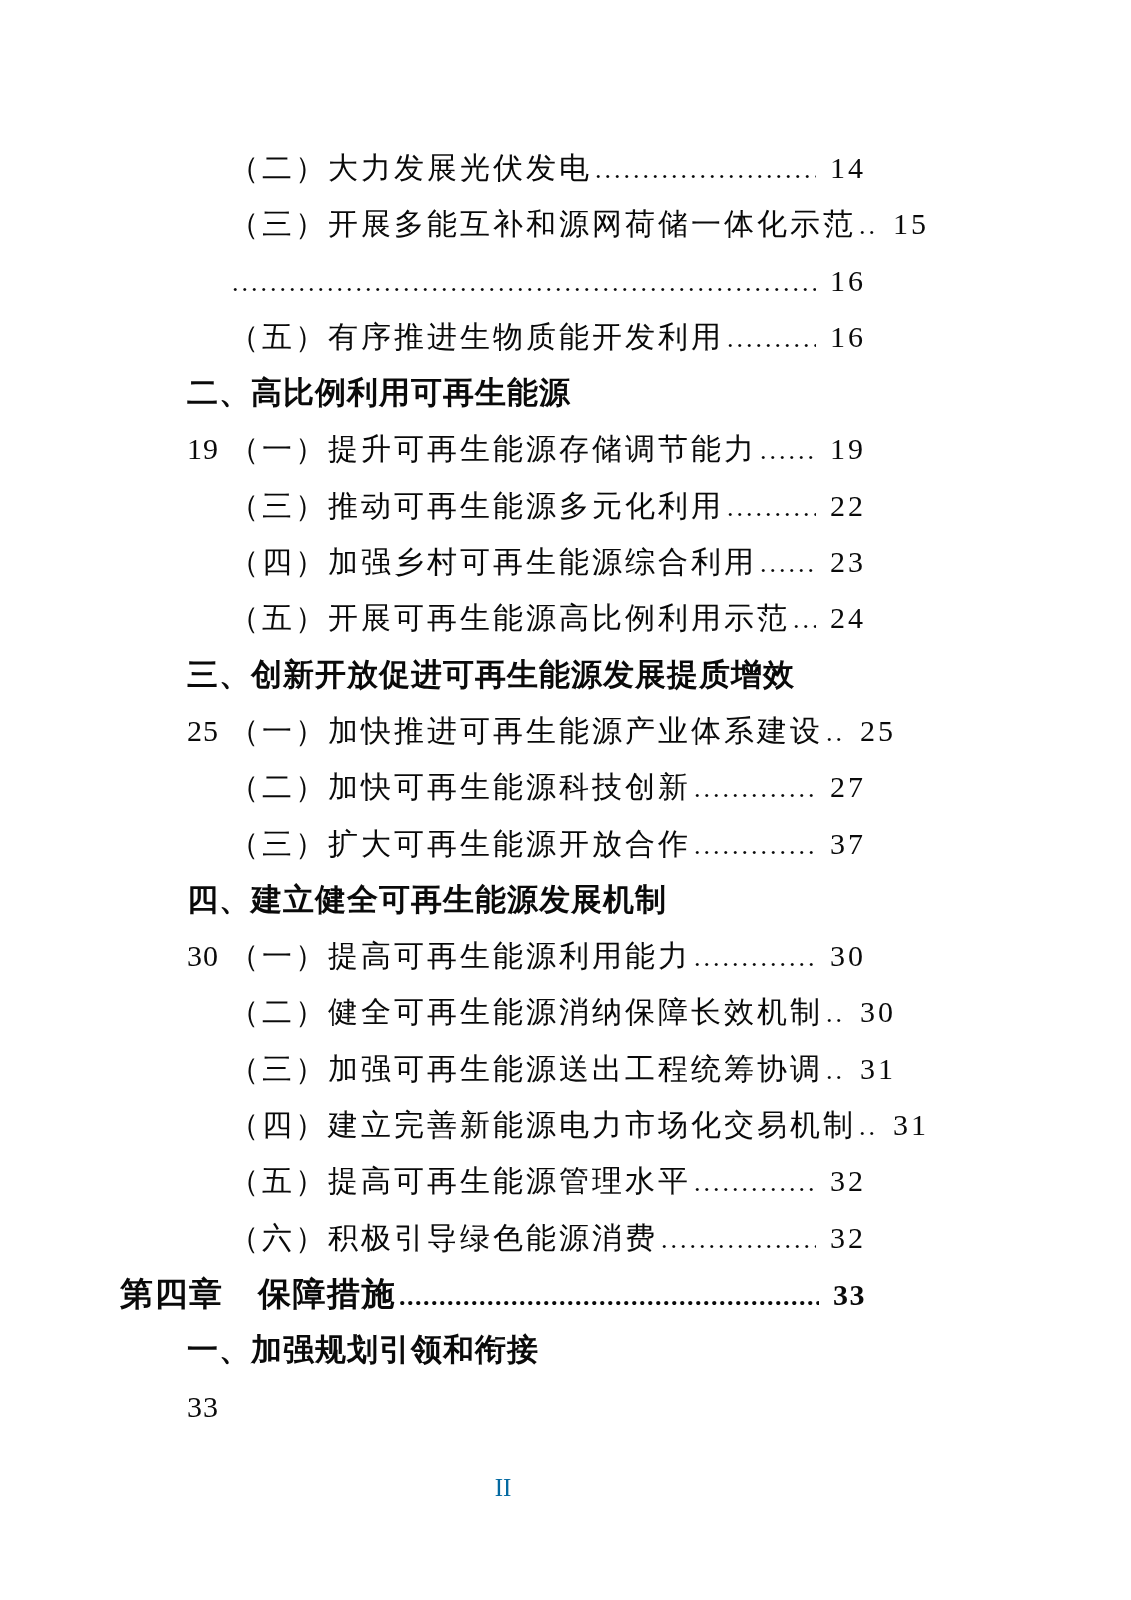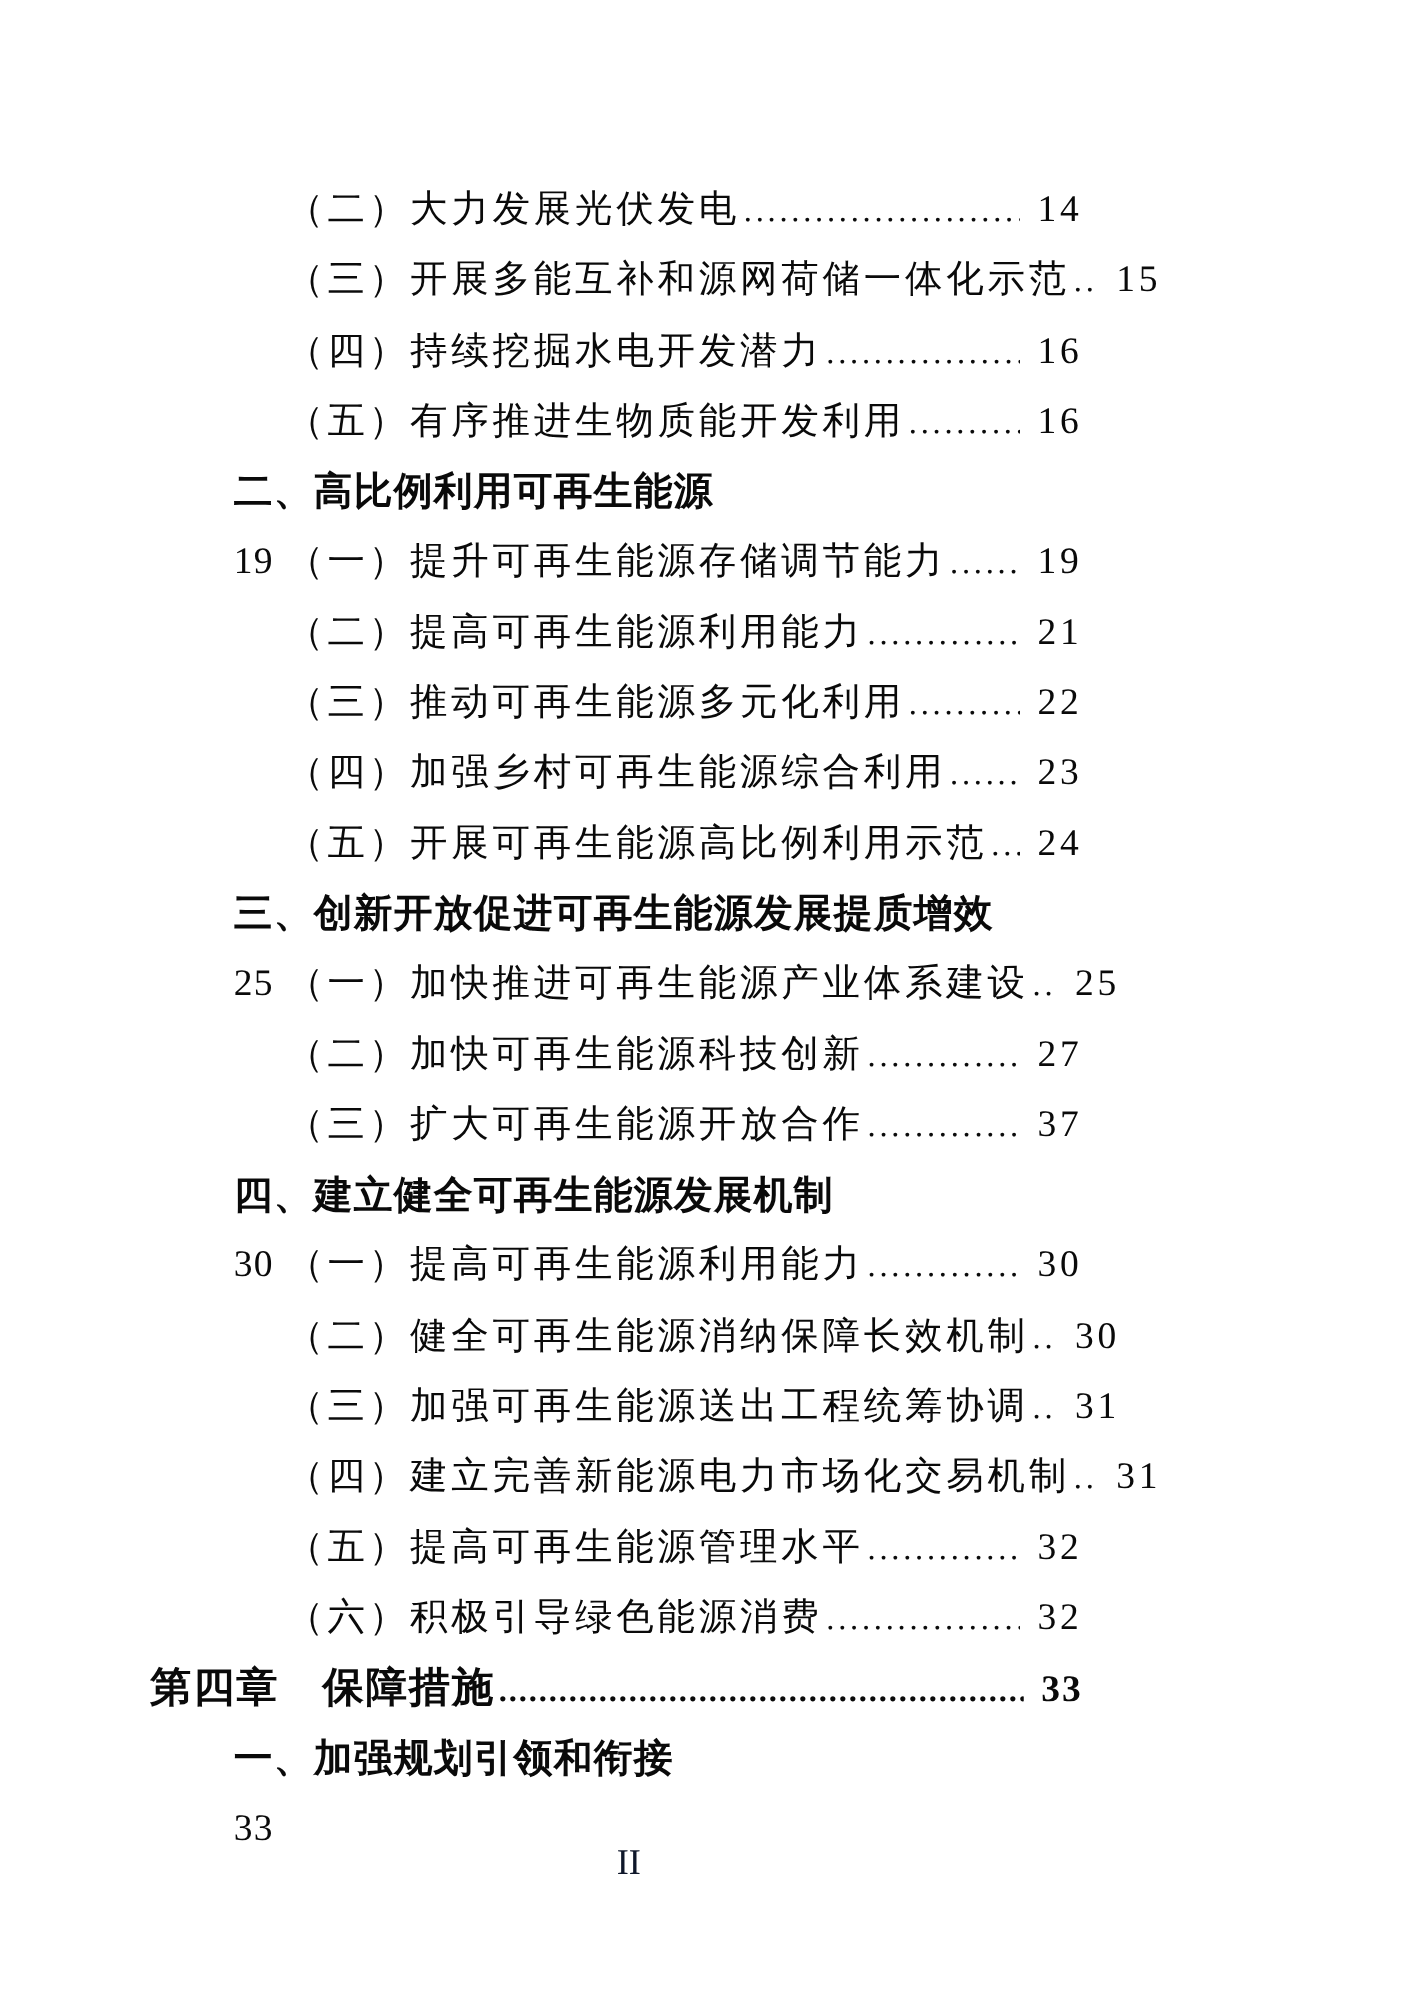--- a/index.html
+++ b/index.html
@@ -87,63 +87,57 @@
     font-weight: 400;
     letter-spacing: 3px;
   }
   .footer {
     position: absolute;
     top: 1474px;
     left: 0;
     width: 100%;
     text-align: center;
     font-family: "Liberation Serif", serif;
-    font-size: 29px;
-    color: #0f172a;
+    font-size: 25px;
+    color: #0369a1;
   }
 </style>
 </head>
 <body>
 
 <div class="page">
   <div class="toc" id="toc">
       <div class="toc-row level-2">
         <span class="label">（二）大力发展光伏发电</span>
         <span class="leader"></span>
         <span class="pagenum">14</span>
       </div>
       <div class="toc-row level-2">
         <span class="label">（三）开展多能互补和源网荷储一体化示范</span>
         <span class="leader"></span>
         <span class="pagenum">15</span>
       </div>
       <div class="toc-row level-2">
-        <span class="label">（四）持续挖掘水电开发潜力</span>
         <span class="leader"></span>
         <span class="pagenum">16</span>
       </div>
       <div class="toc-row level-2">
         <span class="label">（五）有序推进生物质能开发利用</span>
         <span class="leader"></span>
         <span class="pagenum">16</span>
       </div>
       <div class="toc-row level-1">
         <span class="label">二、高比例利用可再生能源</span>
         <span class="leader"></span>
         <span class="pagenum">19</span>
       </div>
       <div class="toc-row level-2">
         <span class="label">（一）提升可再生能源存储调节能力</span>
         <span class="leader"></span>
         <span class="pagenum">19</span>
-      </div>
-      <div class="toc-row level-2">
-        <span class="label">（二）提高可再生能源利用能力</span>
-        <span class="leader"></span>
-        <span class="pagenum">21</span>
       </div>
       <div class="toc-row level-2">
         <span class="label">（三）推动可再生能源多元化利用</span>
         <span class="leader"></span>
         <span class="pagenum">22</span>
       </div>
       <div class="toc-row level-2">
         <span class="label">（四）加强乡村可再生能源综合利用</span>
         <span class="leader"></span>
         <span class="pagenum">23</span>

